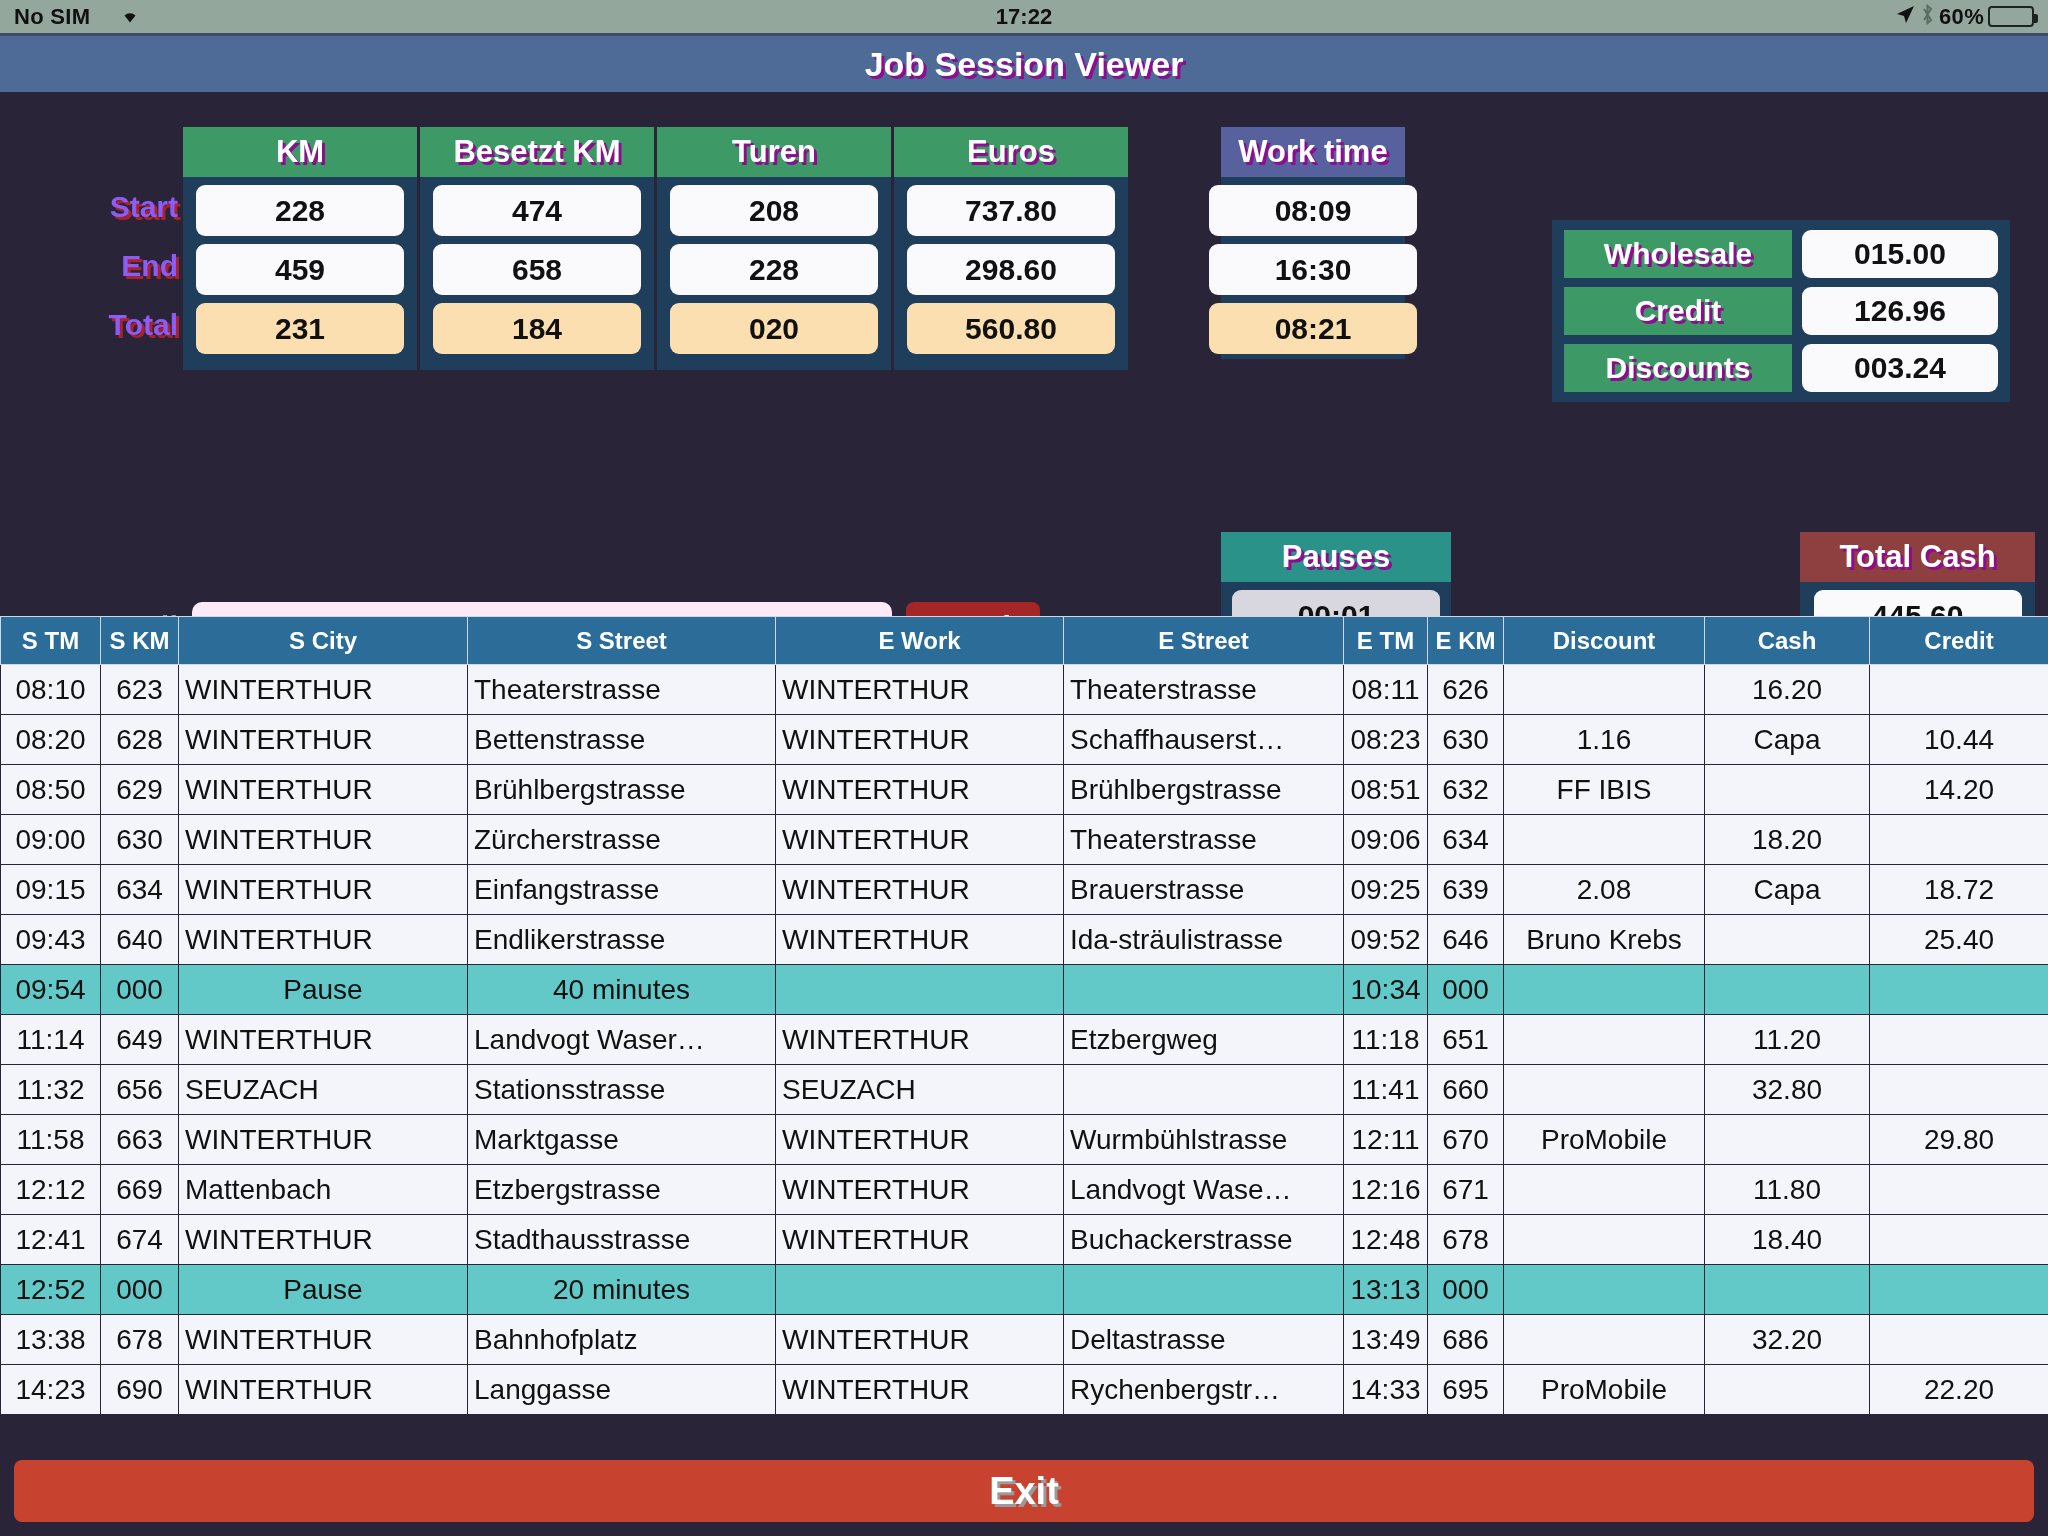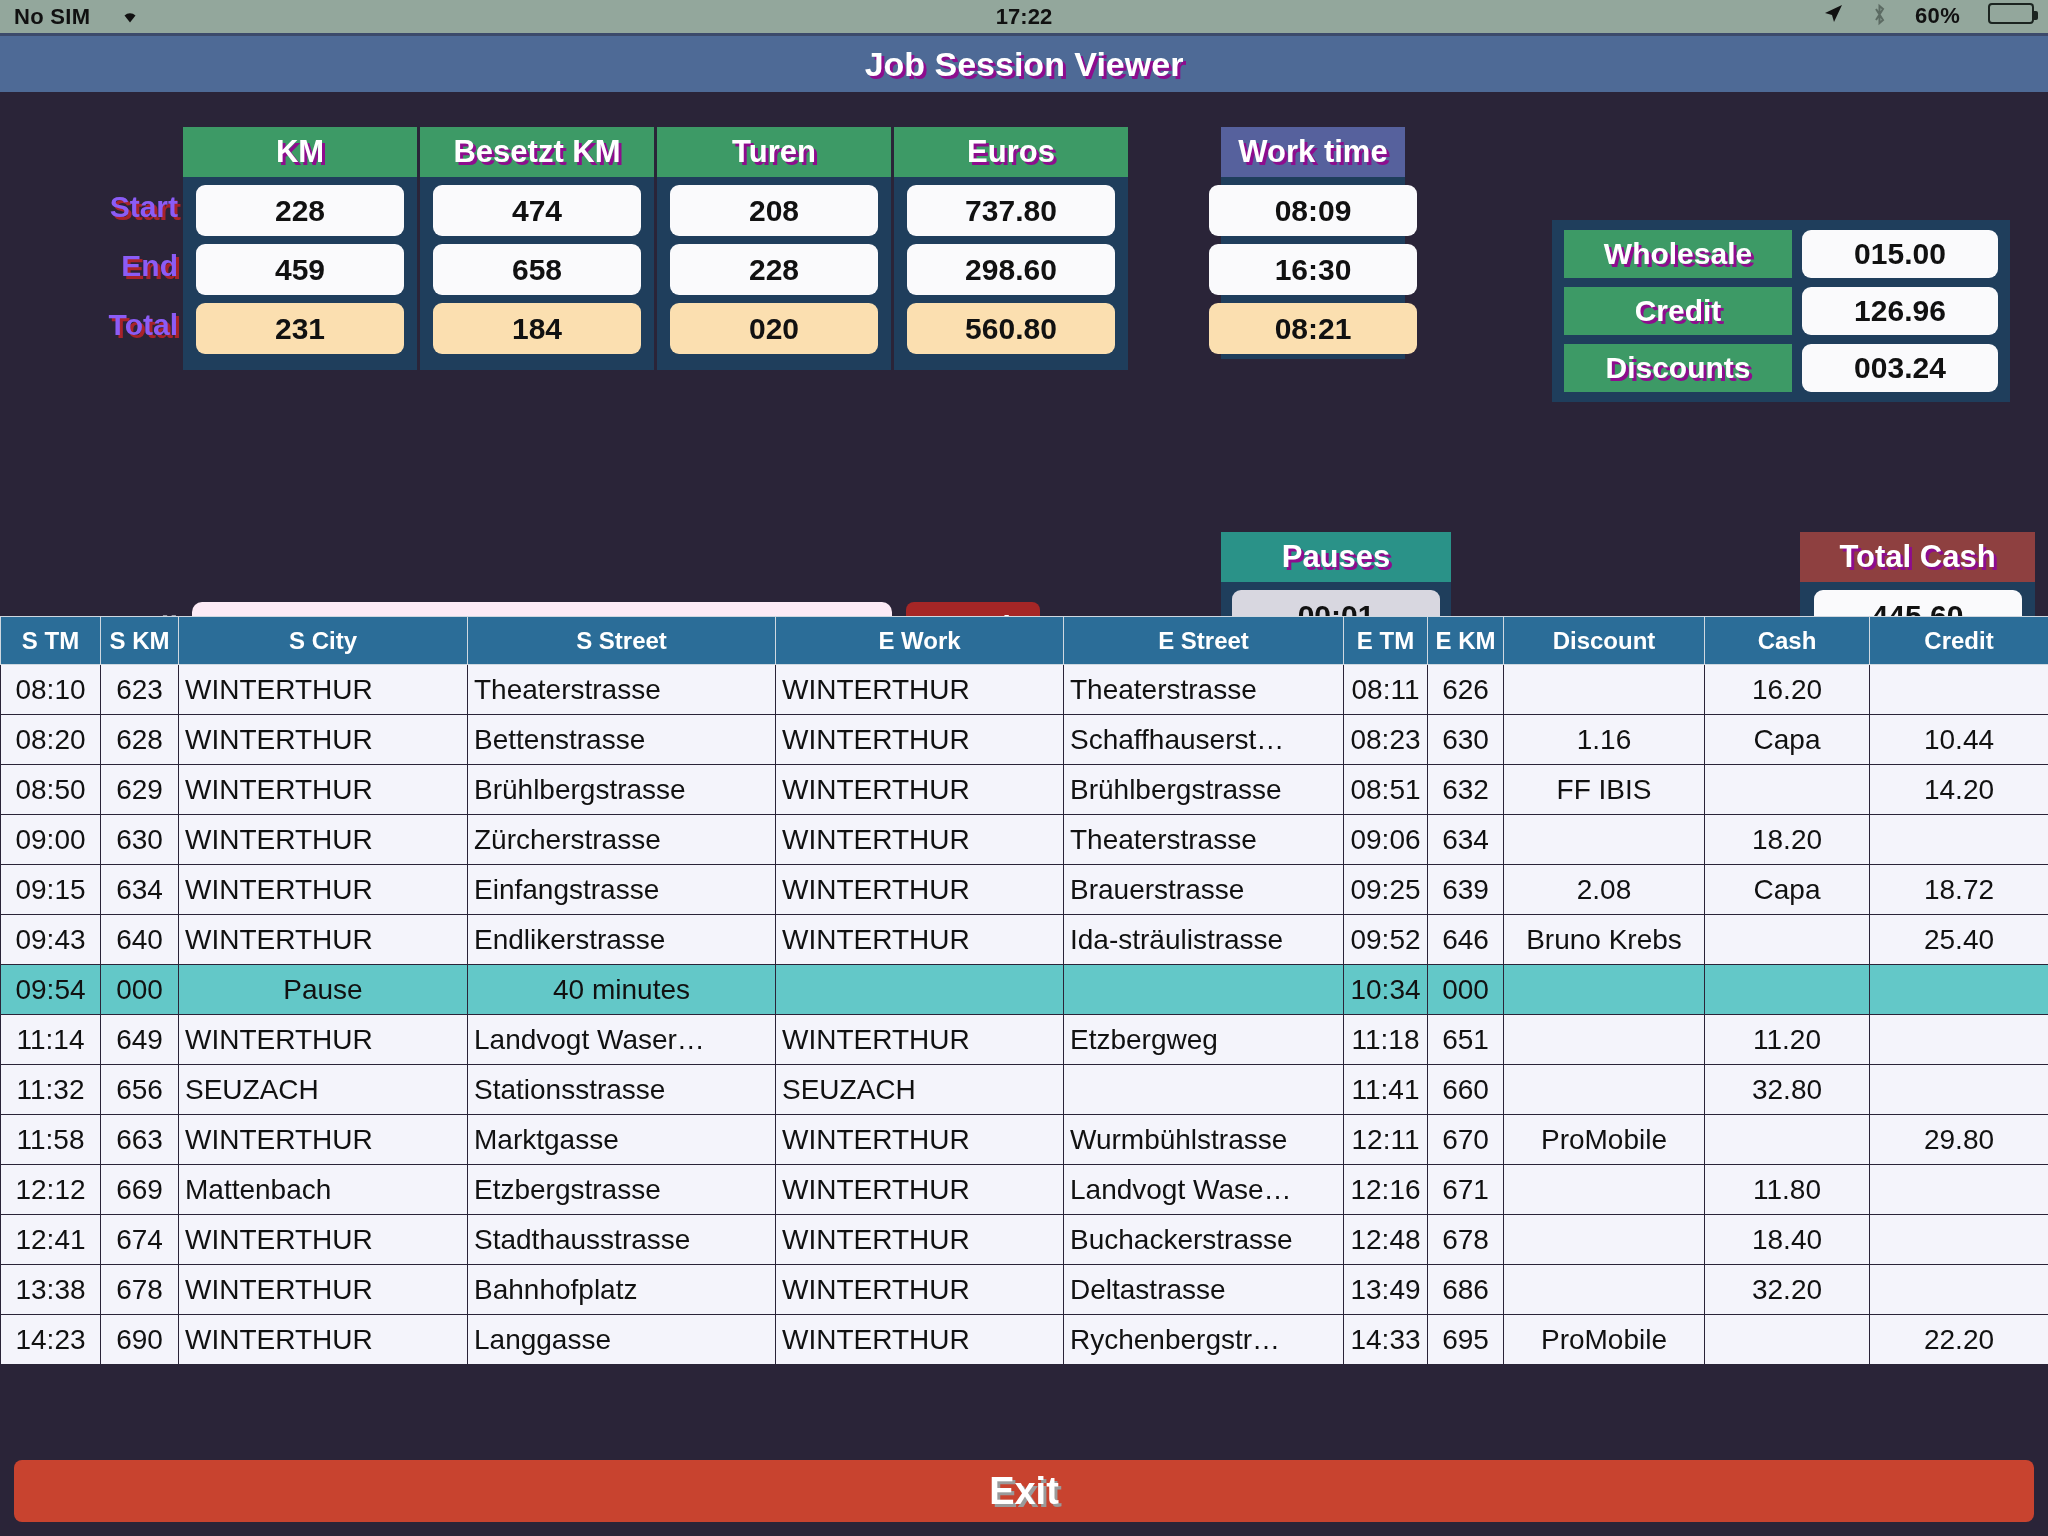--- a/index.html
+++ b/index.html
@@ -21,21 +21,21 @@
     position: relative;
     border-bottom: 3px solid #3c4a6b;
   }
   .sb-left { display: flex; align-items: center; gap: 28px; }
   .sb-text { font-size: 22px; font-weight: bold; color: #111; letter-spacing: 0.3px; }
   .sb-center {
     position: absolute; left: 0; right: 0; text-align: center;
     font-size: 22px; font-weight: bold; color: #111;
   }
   .sb-right {
-    margin-left: auto; display: flex; align-items: flex-start; gap: 28px;
+    margin-left: auto; display: flex; align-items: center; gap: 4px;
   }
   .batt-shell {
     width: 46px; height: 21px; border: 2px solid #1b2420; border-radius: 4px;
     position: relative; padding: 2px;
   }
   .batt-fill { height: 100%; background: #111; border-radius: 1px; }
   .batt-tip {
     position: absolute; right: -6px; top: 6px; width: 4px; height: 9px;
     background: #1b2420; border-radius: 0 2px 2px 0;
   }
@@ -519,20 +519,33 @@
           <td class="l">WINTERTHUR</td>
           <td class="l">Stadthausstrasse</td>
           <td class="l">WINTERTHUR</td>
           <td class="l">Buchackerstrasse</td>
           <td class="c">12:48</td>
           <td class="c">678</td>
           <td class="c"></td>
           <td class="c">18.40</td>
           <td class="c"></td>
         </tr>
+        <tr class="pause">
+          <td class="c">12:52</td>
+          <td class="c">000</td>
+          <td class="c">Pause</td>
+          <td class="c">20 minutes</td>
+          <td class="l"></td>
+          <td class="l"></td>
+          <td class="c">13:13</td>
+          <td class="c">000</td>
+          <td class="c"></td>
+          <td class="c"></td>
+          <td class="c"></td>
+        </tr>
         <tr>
           <td class="c">13:38</td>
           <td class="c">678</td>
           <td class="l">WINTERTHUR</td>
           <td class="l">Bahnhofplatz</td>
           <td class="l">WINTERTHUR</td>
           <td class="l">Deltastrasse</td>
           <td class="c">13:49</td>
           <td class="c">686</td>
           <td class="c"></td>

